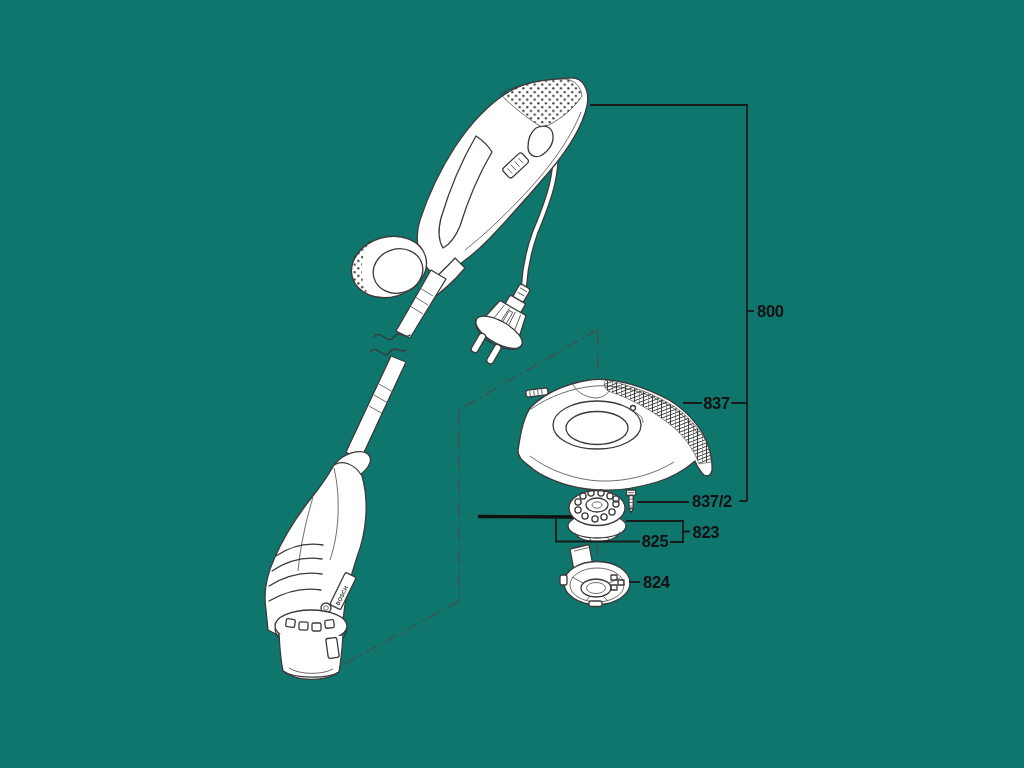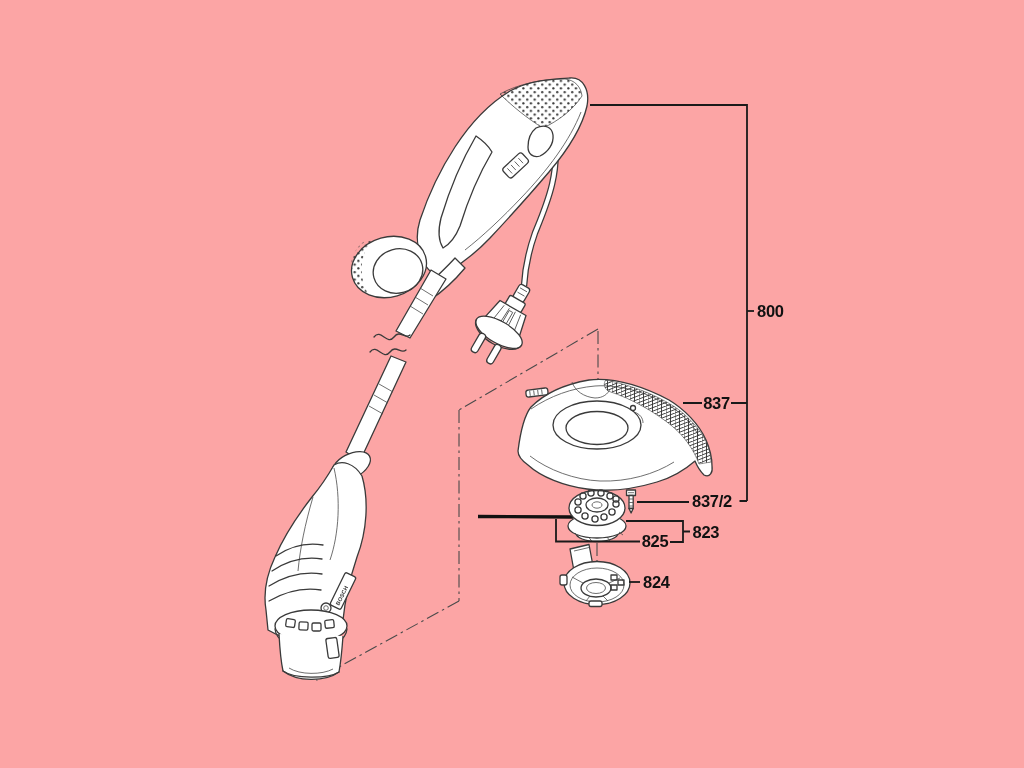--- a/index.html
+++ b/index.html
@@ -1,16 +1,16 @@
 <!DOCTYPE html>
 <html><head>
 <meta charset="utf-8">
 <style>
   html,body{margin:0;padding:0;background:#fff;width:1024px;height:768px;overflow:hidden;}
-  #stage{position:relative;width:1024px;height:768px;background:#fca5a5;}
+  #stage{position:relative;width:1024px;height:768px;background:#0f766e;}
   svg{display:block;}
   text.part-label{
     font-family:"Liberation Sans", sans-serif;
     font-weight:bold;
     font-size:16.5px;
     letter-spacing:-0.3px;
     fill:#111111;
   }
   text.brand{
     font-family:"Liberation Sans", sans-serif;

